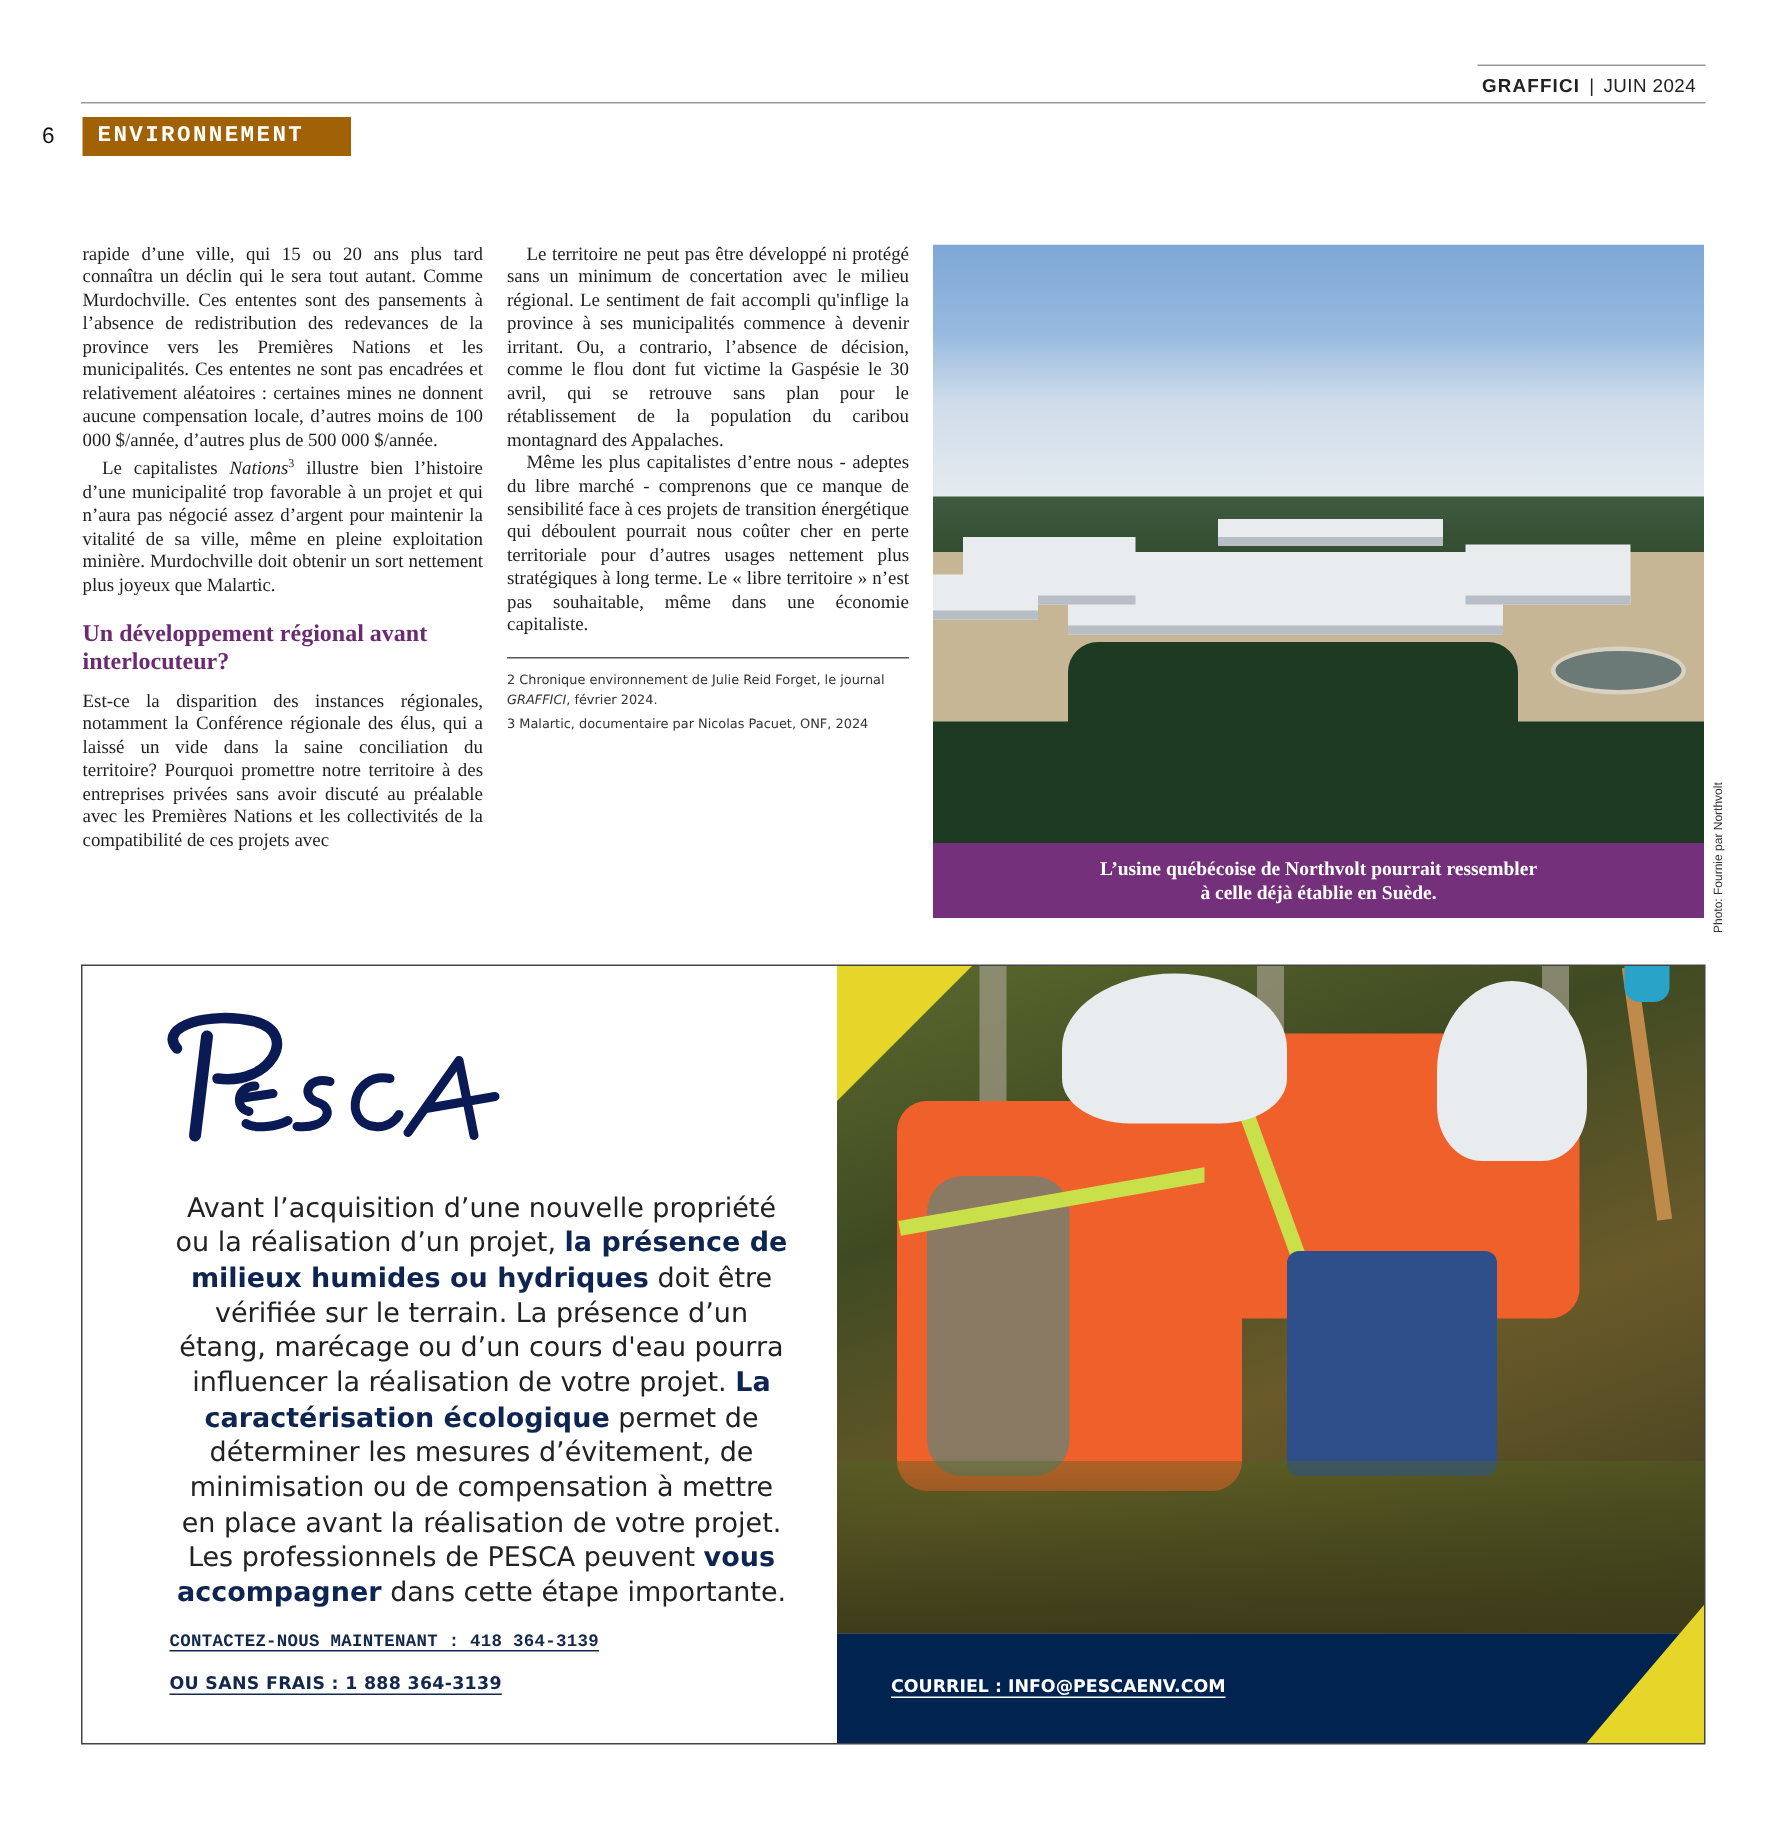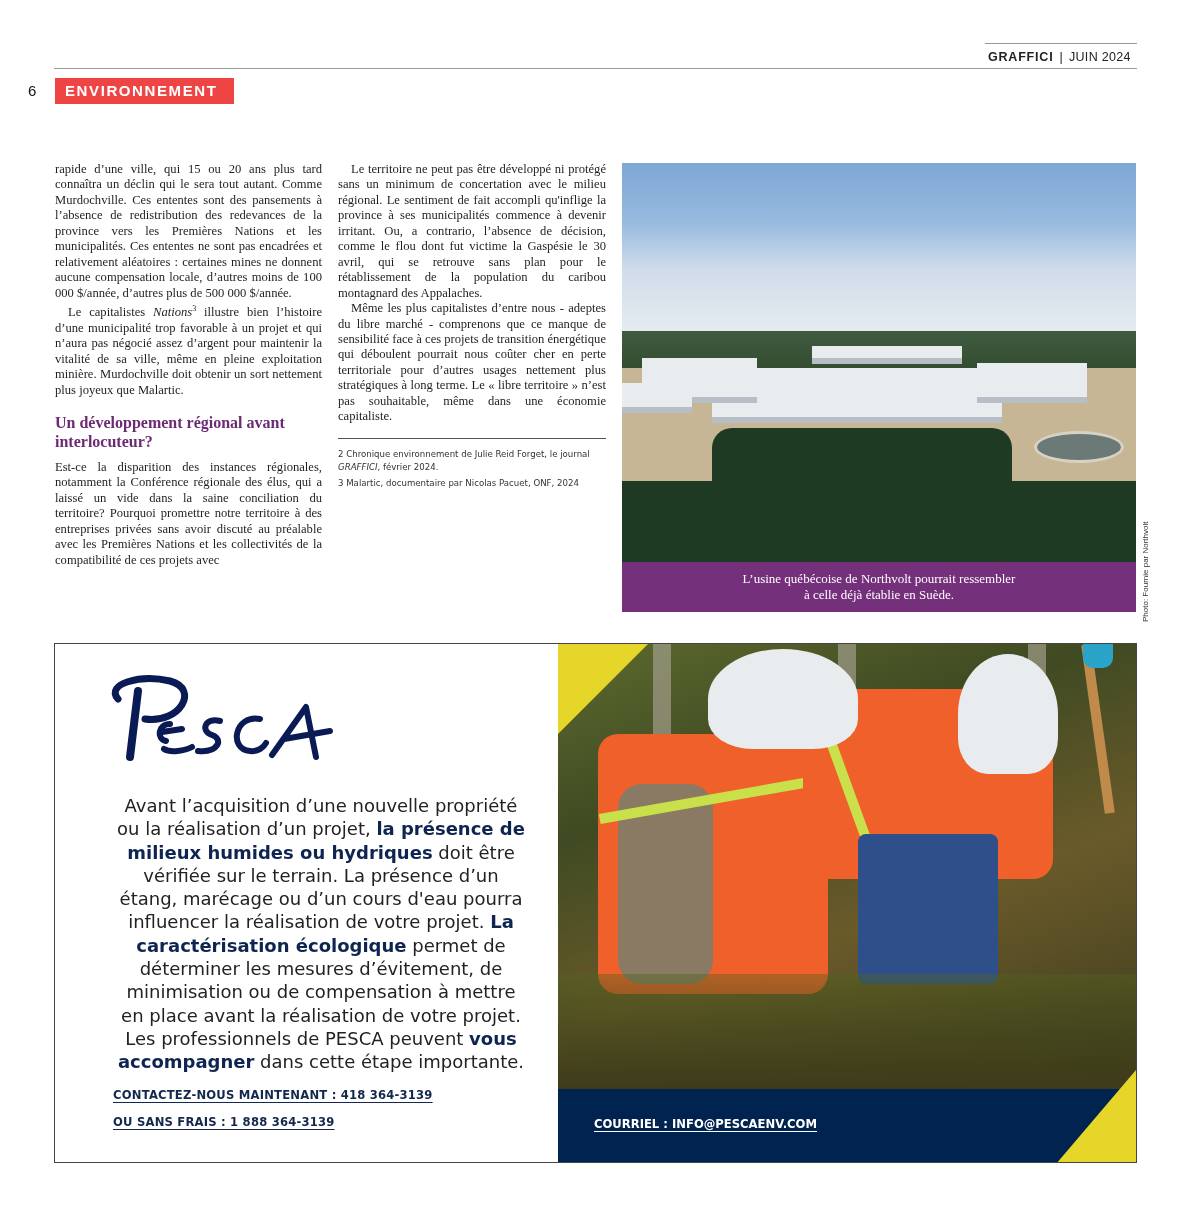--- a/index.html
+++ b/index.html
@@ -6,51 +6,51 @@
   html, body { width: 1188px; height: 1215px; background: #ffffff; overflow: hidden; }
   body { position: relative; font-family: "Liberation Serif", serif; color: #222; }
 
   
   .top-rule { position: absolute; left: 985px; top: 43px; width: 152px; height: 1px; background: #999; }
   .masthead { position: absolute; left: 988px; top: 50px; font-family: "Liberation Sans", sans-serif; font-size: 12.5px; color: #222; letter-spacing: 0.3px; white-space: nowrap; }
   .masthead .brand { font-weight: bold; letter-spacing: 0.8px; }
   .masthead .sep { margin: 0 6px; }
   .header-rule { position: absolute; left: 54px; top: 68px; width: 1083px; height: 1px; background: #9a9a9a; }
   .page-number { position: absolute; left: 28px; top: 82px; font-family: "Liberation Sans", sans-serif; font-size: 15px; color: #111; }
-  .section-tag { position: absolute; left: 55px; top: 78px; width: 179px; height: 26px; background: #ef4444; color: #fff; font-family: Liberation Sans, sans-serif; font-weight: bold; font-size: 15px; letter-spacing: 1.6px; line-height: 26px; padding-left: 10px; }
+  .section-tag { position: absolute; left: 55px; top: 78px; width: 179px; height: 26px; background: #a16207; color: #fff; font-family: Liberation Mono, monospace; font-weight: bold; font-size: 15px; letter-spacing: 1.6px; line-height: 26px; padding-left: 10px; }
 
   
   .col { position: absolute; font-size: 12.6px; line-height: 15.45px; text-align: justify; color: #1f1f1f; }
   .col1 { left: 55px; top: 162px; width: 267px; }
   .col2 { left: 338px; top: 162px; width: 268px; }
   .col p { margin: 0; }
   .col p.indent { text-indent: 13px; }
   .subhead { color: #6b2a72; font-weight: bold; font-size: 16px; line-height: 19px; margin: 15px 0 9px 0; text-align: left; }
   .footnote-rule { height: 1px; background: #555; margin: 13px 0 9px 0; }
   .footnotes { font-family: "DejaVu Sans", sans-serif; font-size: 8.6px; line-height: 13.5px; color: #333; text-align: left; }
   .footnotes div { margin-bottom: 2px; }
 
   
   .photo { position: absolute; left: 622px; top: 163px; width: 514px; height: 399px; overflow: hidden; }
   .photo .sky { position: absolute; left: 0; top: 0; width: 100%; height: 170px; background: linear-gradient(180deg, #7ea7d6 0%, #97badf 35%, #cfdcea 62%, #e6ebf0 100%); }
   .photo .horizon { position: absolute; left: 0; top: 168px; width: 100%; height: 40px; background: linear-gradient(180deg, #3f5b40 0%, #334c30 100%); }
   .photo .ground { position: absolute; left: 0; top: 205px; width: 100%; height: 200px; background: #c7b696; }
   .photo .factory { position: absolute; background: #e9ecef; border-bottom: 6px solid #b8bec5; }
   .photo .pond { position: absolute; left: 412px; top: 268px; width: 90px; height: 32px; border-radius: 50%; background: #6c7a77; border: 3px solid #d8d2c2; }
   .photo .forest { position: absolute; background: #1f3a22; }
-  .caption { position: absolute; left: 622px; top: 562px; width: 514px; height: 50px; background: #75307b; color: #fff; font-weight: normal; font-size: 13px; line-height: 16px; text-align: center; padding-top: 9px; }
+  .caption { position: absolute; left: 622px; top: 562px; width: 514px; height: 50px; background: #75307b; color: #fff; font-weight: bold; font-size: 13px; line-height: 16px; text-align: center; padding-top: 9px; }
   .photo-credit { position: absolute; left: 1141px; top: 622px; transform: rotate(-90deg); transform-origin: 0 0; font-family: "Liberation Sans", sans-serif; font-size: 8px; color: #333; white-space: nowrap; }
 
   
   .ad { position: absolute; left: 54px; top: 643px; width: 1083px; height: 520px; border: 1px solid #444; background: #fff; overflow: hidden; }
   .ad-logo { position: absolute; left: 45px; top: 25px; width: 240px; height: 100px; }
   .ad-body { position: absolute; left: 58px; top: 150px; width: 416px; font-family: "DejaVu Sans", sans-serif; font-size: 18px; line-height: 23.3px; color: #222; text-align: center; }
   .ad-body .hl { color: #0d2550; font-weight: bold; }
   .ad-contact { position: absolute; left: 58px; font-family: "DejaVu Sans", sans-serif; font-weight: bold; font-size: 11.6px; color: #14284e; text-decoration: underline; text-underline-offset: 3px; letter-spacing: 0.2px; white-space: nowrap; }
-  .ad-contact.c1 { top: 444px; }
+  .ad-contact.c1 { top: 444px; font-family: Liberation Mono, monospace; }
   .ad-contact.c2 { top: 471px; }
   .ad-photo { position: absolute; left: 503px; top: 0; width: 579px; height: 445px; overflow: hidden; background: linear-gradient(160deg, #5c6a2e 0%, #3f4a22 30%, #6a5a2a 60%, #3b3a1d 100%); }
   .ad-photo .tree { position: absolute; top: 0; width: 18px; height: 200px; background: #a39d8c; opacity: 0.7; }
   .ad-photo .helmet { position: absolute; background: #e8ecee; border-radius: 50% 50% 30% 30%; }
   .ad-photo .vest { position: absolute; background: #f0602a; border-radius: 20px; }
   .ad-photo .stripe { position: absolute; background: #c9e04a; }
   .ad-photo .jeans { position: absolute; background: #2f4f8a; border-radius: 8px; }
   .ad-photo .sleeve { position: absolute; background: #8a7a63; border-radius: 24px; }
   .ad-photo .shovel { position: absolute; left: 535px; top: 0; width: 10px; height: 170px; background: #c08b4a; transform: rotate(-8deg); }
   .ad-photo .shovel-head { position: absolute; left: 525px; top: 0; width: 30px; height: 24px; background: #2aa3c9; border-radius: 0 0 10px 10px; }

